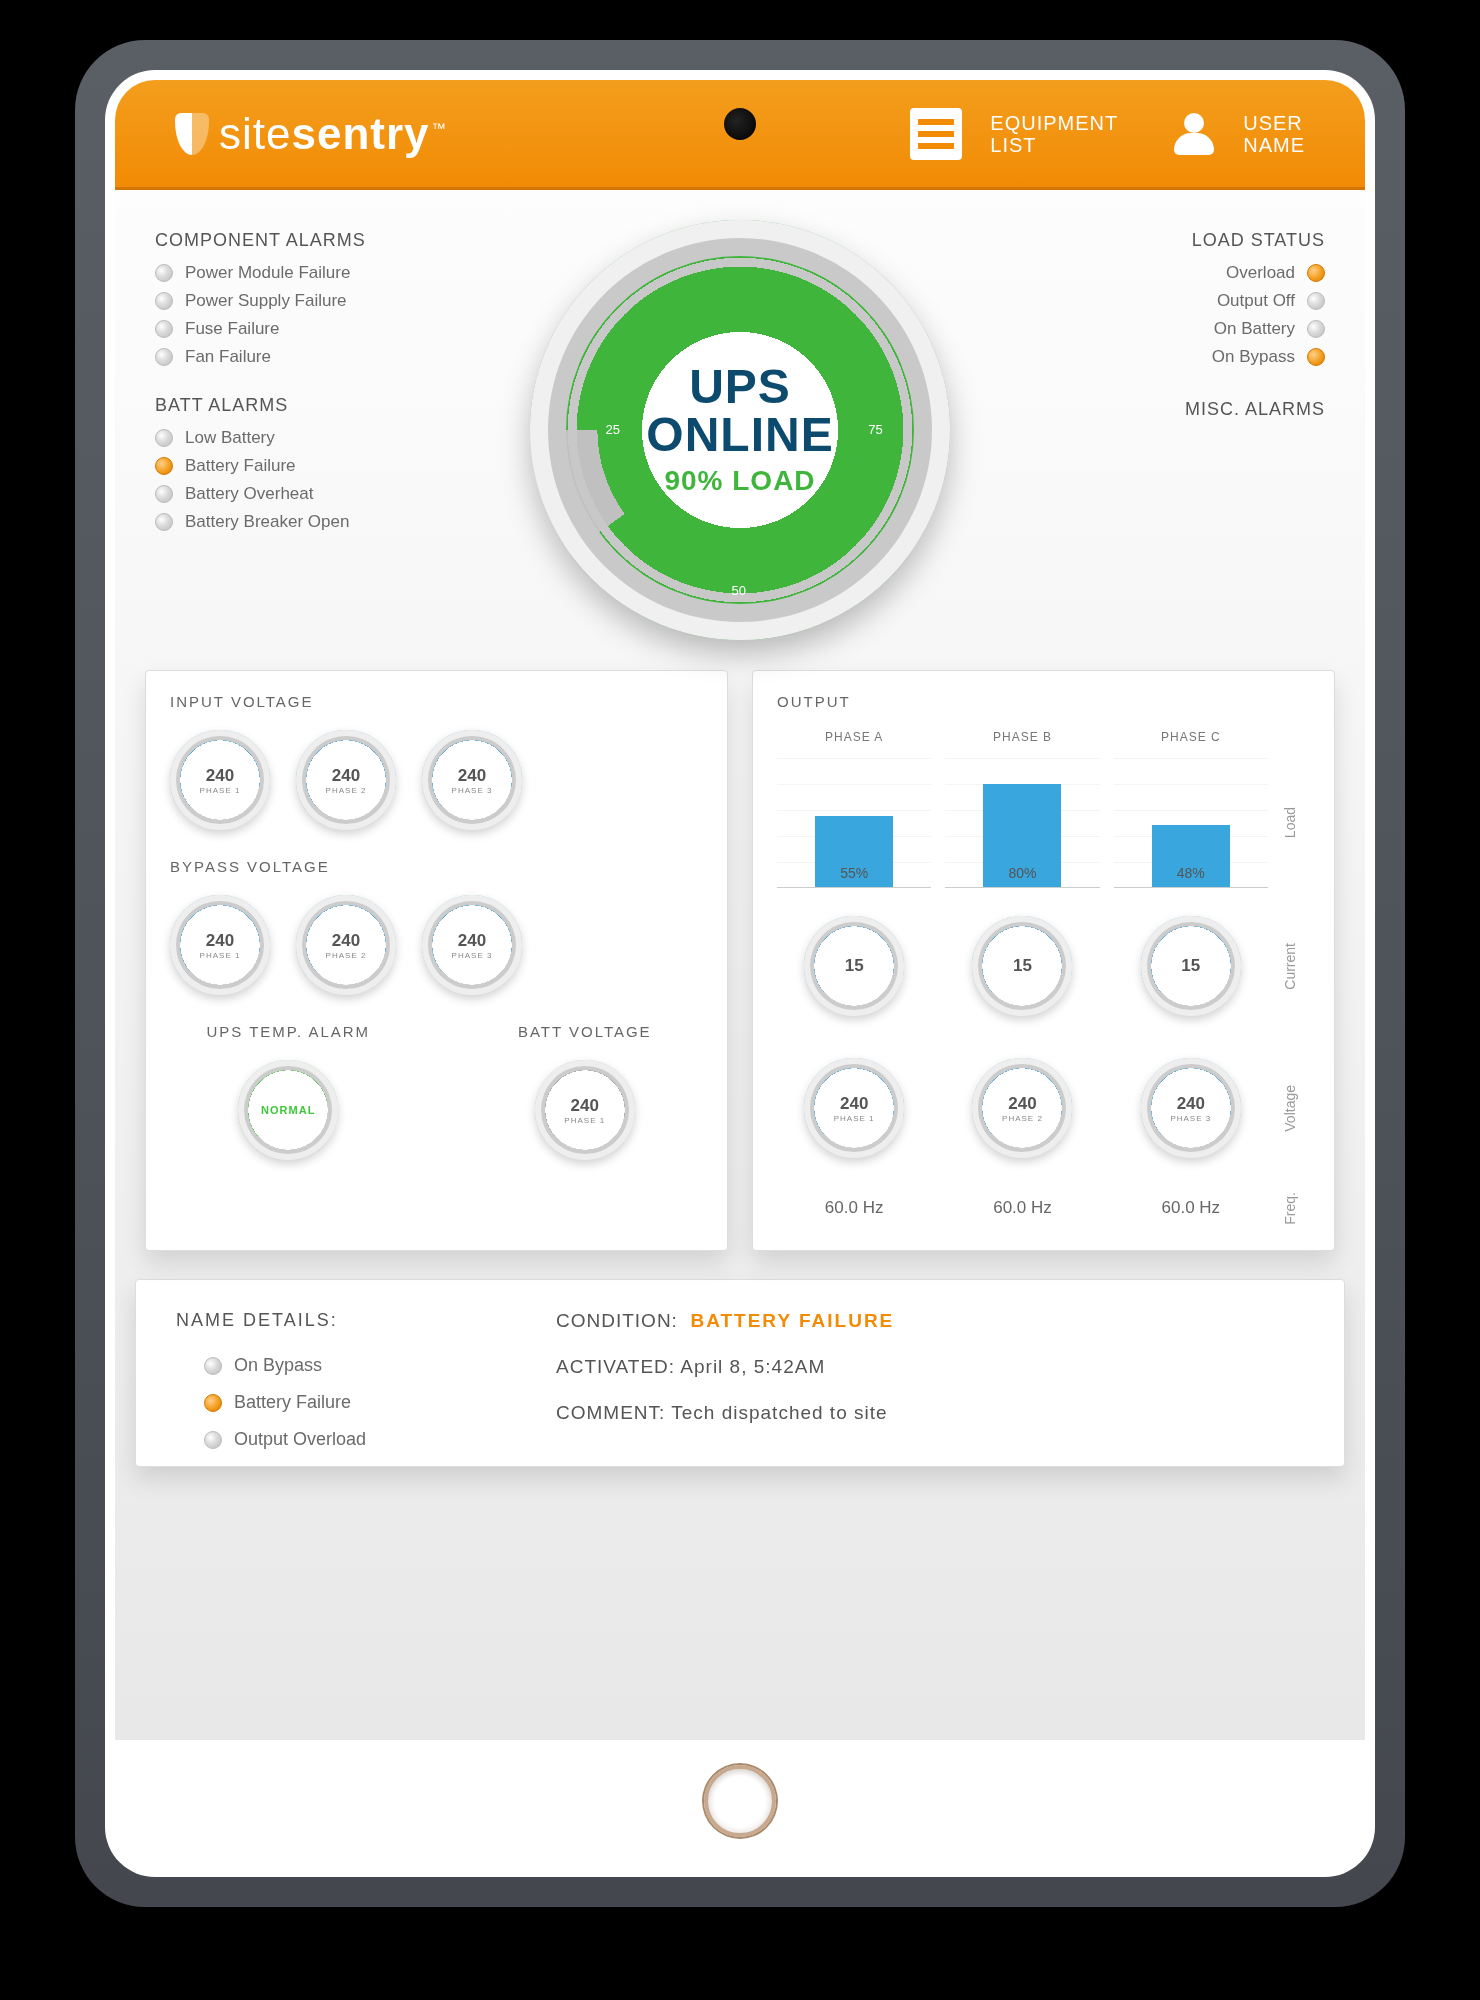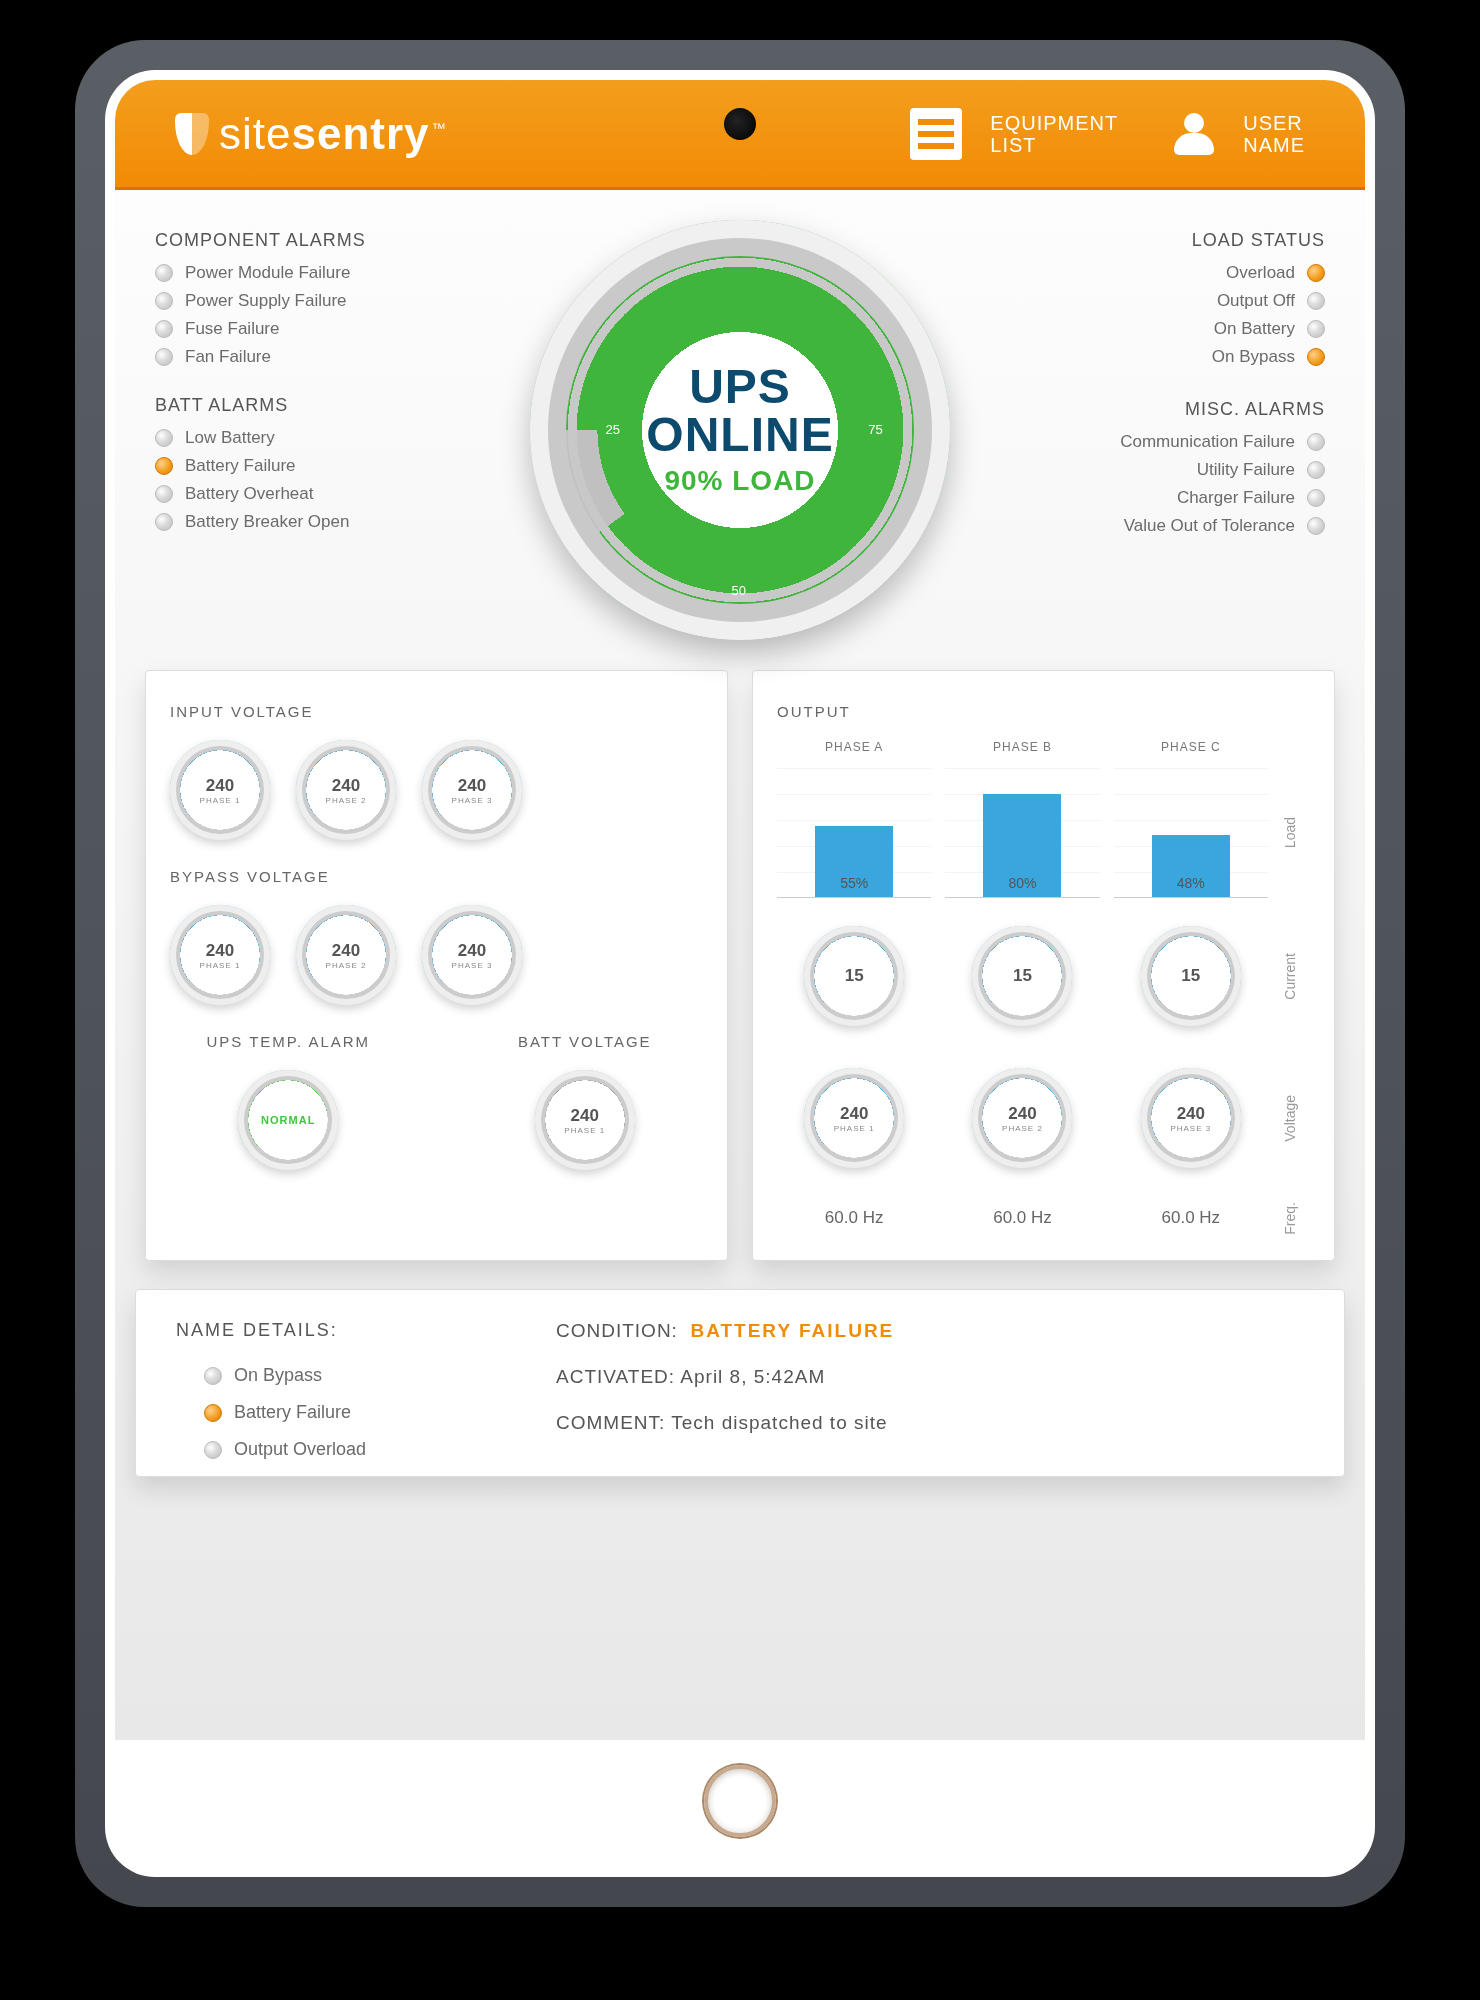--- a/index.html
+++ b/index.html
@@ -103,21 +103,21 @@
     display:flex; flex-direction:column; justify-content:center; align-items:center; text-align:center; }
   .bg-center .t1 { font-size:48px; font-weight:700; color:#0c4a6e; line-height:1; letter-spacing:1px; }
   .bg-center .t2 { font-size:28px; font-weight:600; color:#3fb53b; margin-top:6px; letter-spacing:1px; }
   .tick { position:absolute; font-size:13px; color:#fff; font-weight:500; }
   .tick.t25 { left:18%; top:48%; }
   .tick.t50 { left:48%; bottom:10%; }
   .tick.t75 { right:16%; top:48%; }
 
   
   .cards { display:grid; grid-template-columns: 1fr 1fr; gap:24px; padding:0 10px; }
-  .card { background:#fff; border:1px solid #ddd; border-radius:4px; padding:32px 24px 20px;
+  .card { background:#fff; border:1px solid #ddd; border-radius:4px; padding:22px 24px 20px;
           box-shadow: 0 12px 24px rgba(0,0,0,.12), inset 0 1px 0 #fff; }
   .card h4 { font-size:15px; color:#666; letter-spacing:2px; font-weight:500; margin-bottom:20px; }
   .gauge-row { display:flex; gap:26px; margin-bottom:28px; }
   .mini-gauge { width:100px; height:100px; border-radius:50%; position:relative;
     box-shadow: 0 4px 10px rgba(0,0,0,.18), inset 0 0 0 6px #eee, inset 0 0 0 10px #ccc;
     background:
       radial-gradient(circle, #fff 0 56%, transparent 56%),
       conic-gradient(from -130deg, #39a6dd 0 230deg, #d4d4d4 230deg 360deg);
   }
   .mini-gauge.green { background:
@@ -258,38 +258,20 @@
               <div class="alarm-item">
                 <span>On Battery</span>
                 <span class="led"></span>
               </div>
               <div class="alarm-item">
                 <span>On Bypass</span>
                 <span class="led on"></span>
               </div>
             </div>
           <h3 style="margin-top:32px">MISC. ALARMS</h3>
-          <div id="misc-alarms">
-              <div class="alarm-item">
-                <span>Communication Failure</span>
-                <span class="led"></span>
-              </div>
-              <div class="alarm-item">
-                <span>Utility Failure</span>
-                <span class="led"></span>
-              </div>
-              <div class="alarm-item">
-                <span>Charger Failure</span>
-                <span class="led"></span>
-              </div>
-              <div class="alarm-item">
-                <span>Value Out of Tolerance</span>
-                <span class="led"></span>
-              </div>
-            </div>
         </div>
       </div>
 
       <div class="cards">
         <div class="card">
           <h4>INPUT VOLTAGE</h4>
           <div class="gauge-row" id="input-v">
               <div class="mini-gauge ">
                 <div class="gv">
                   <span class="v">240</span>

